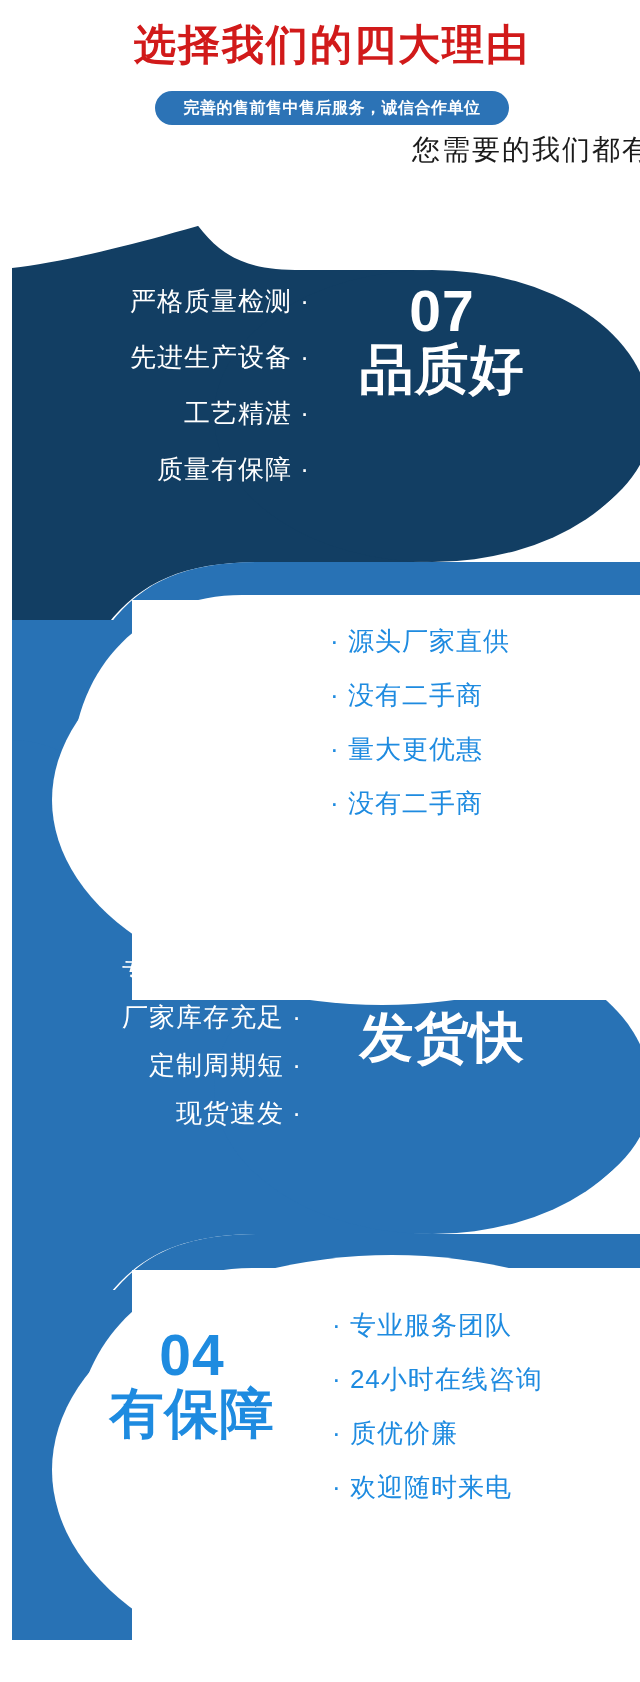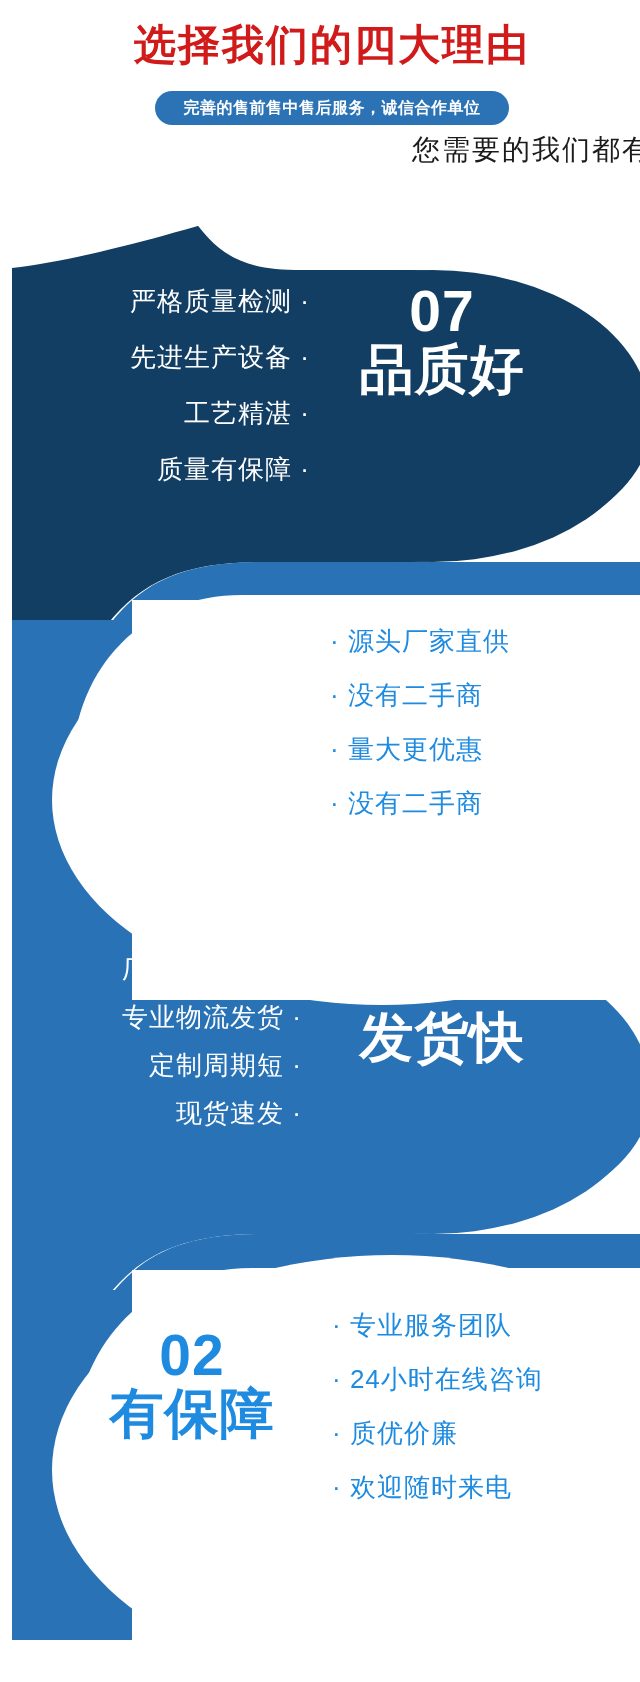--- a/index.html
+++ b/index.html
@@ -202,34 +202,34 @@
     <div class="bullets left">
       <div class="bullet">· 源头厂家直供</div>
       <div class="bullet">· 没有二手商</div>
       <div class="bullet">· 量大更优惠</div>
       <div class="bullet">· 没有二手商</div>
     </div>
   </div>
 
   <div class="sec on-dark" id="sec3">
     <div class="bullets right">
+      <div class="bullet">专业物流发货 ·</div>
       <div class="bullet">厂家库存充足 ·</div>
-      <div class="bullet">专业物流发货 ·</div>
       <div class="bullet">定制周期短 ·</div>
       <div class="bullet">现货速发 ·</div>
     </div>
     <div class="numblock">
       <div class="num">03</div>
       <div class="word">发货快</div>
     </div>
   </div>
 
   <div class="sec on-light" id="sec4">
     <div class="numblock">
-      <div class="num">02</div>
+      <div class="num">04</div>
       <div class="word">有保障</div>
     </div>
     <div class="bullets left">
       <div class="bullet">· 专业服务团队</div>
       <div class="bullet">· 24小时在线咨询</div>
       <div class="bullet">· 质优价廉</div>
       <div class="bullet">· 欢迎随时来电</div>
     </div>
   </div>
 

